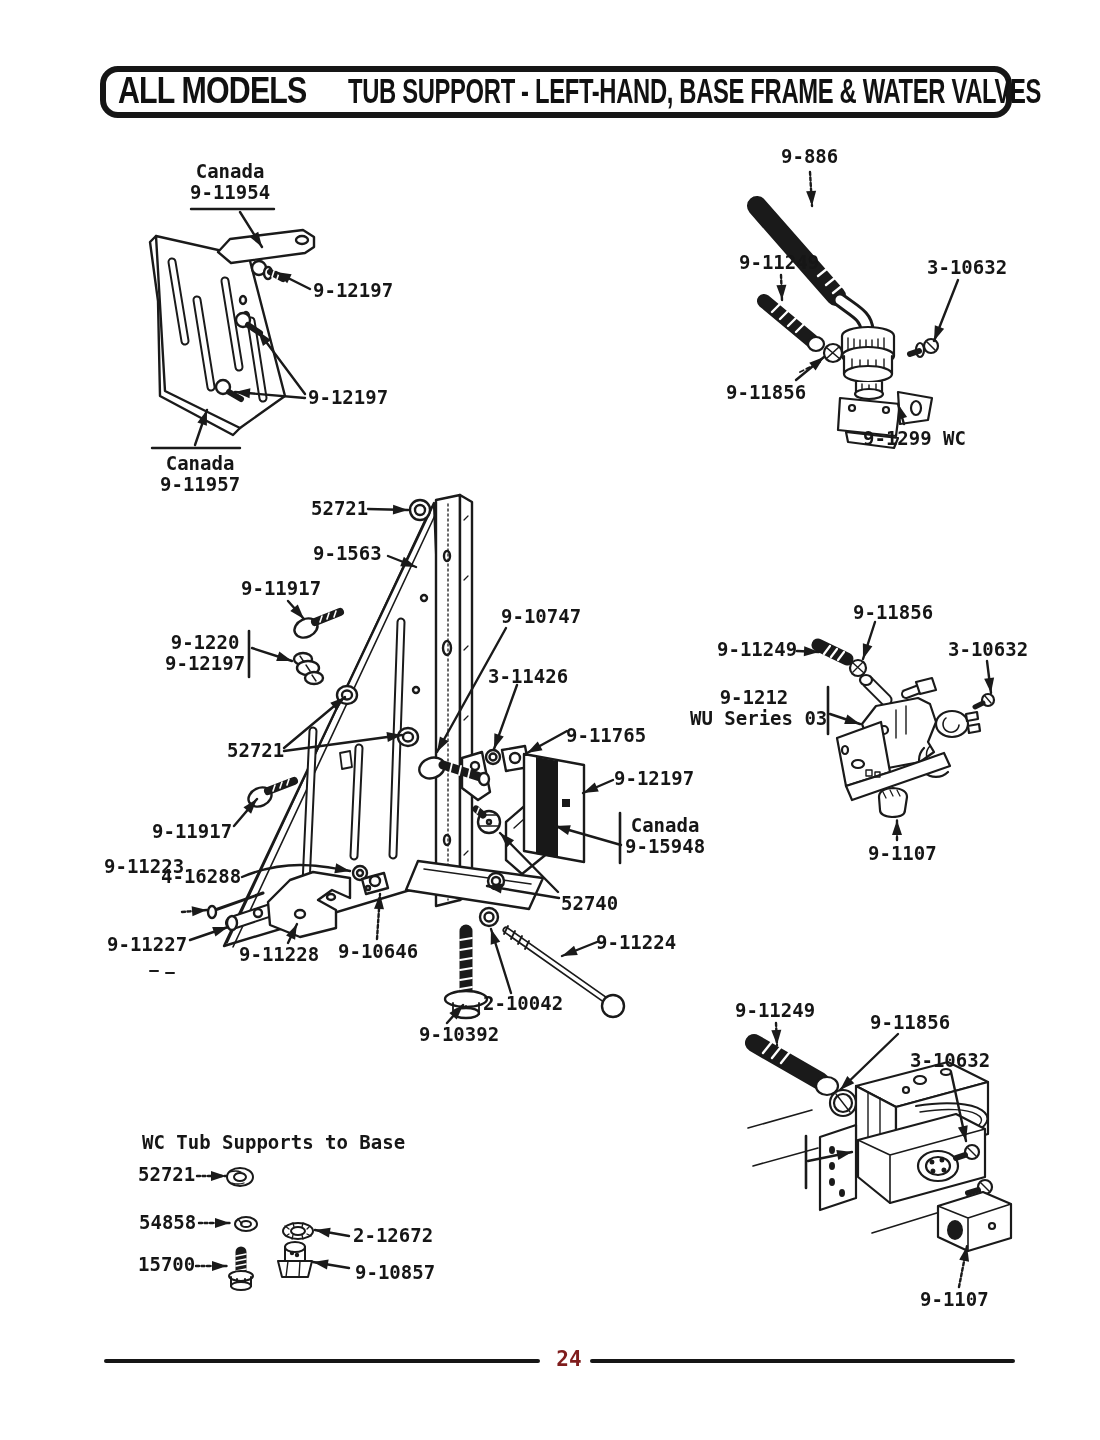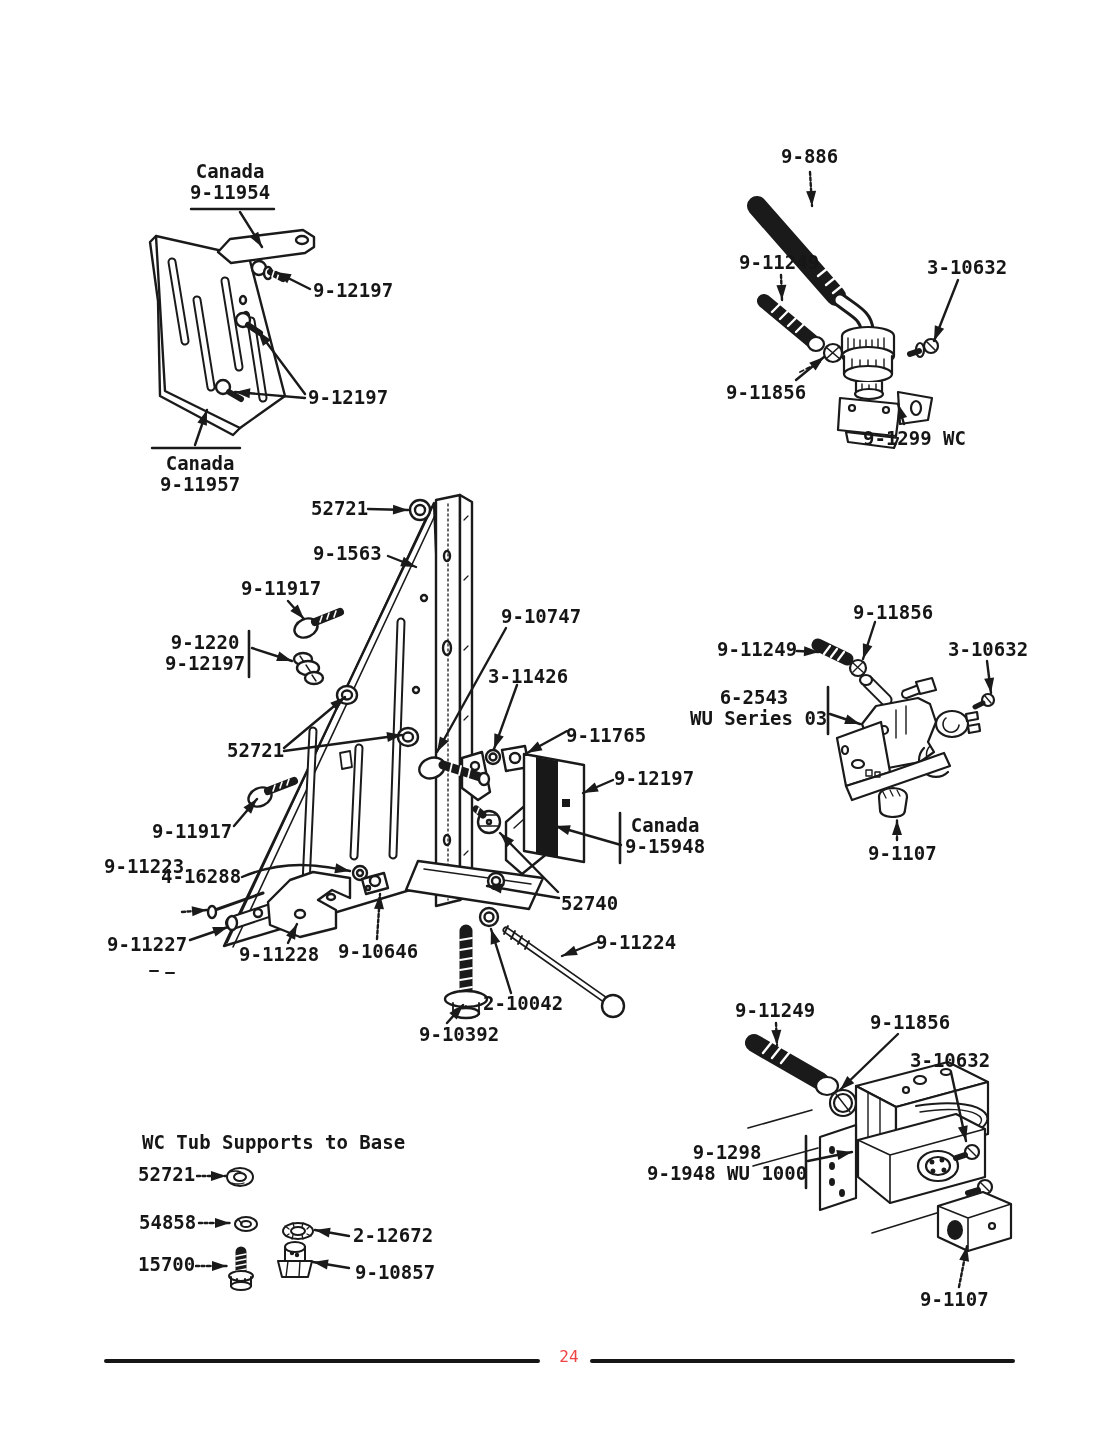--- a/index.html
+++ b/index.html
@@ -12,21 +12,21 @@
           transform-origin:0 50%;font-family:"Liberation Sans",sans-serif;font-weight:bold;
           font-size:37px;letter-spacing:-1px;white-space:nowrap;color:#111;}
   .htitle{position:absolute;left:242px;top:50%;transform:translateY(-52%) scaleX(.68);
           transform-origin:0 50%;font-family:"Liberation Sans",sans-serif;font-weight:bold;
           font-size:35px;letter-spacing:-.5px;white-space:nowrap;color:#111;}
   .co{position:absolute;font-weight:700;font-size:19px;line-height:21px;
       letter-spacing:0;white-space:nowrap;color:#161616;}
   .co div{white-space:nowrap;text-align:center;}
   .ra{text-align:right;}
   .pgnum{position:absolute;left:543px;top:1347px;width:52px;text-align:center;
-         font-weight:400;font-size:16px;color:#ef4444;}
+         font-weight:700;font-size:21px;color:#7f1d1d;}
 </style>
 </head>
 <body>
 
 <div class="page">
 
   <svg class="art" viewBox="0 0 1100 1440" stroke-linecap="round" stroke-linejoin="round">
     <defs>
       <marker id="arw" markerUnits="userSpaceOnUse" markerWidth="17" markerHeight="13" refX="15.5" refY="6" orient="auto">
         <path d="M0.5,1 L15.5,6 L0.5,11 z" fill="#1a1a1a"></path>
@@ -369,20 +369,24 @@
       <path d="M808,1161 L852,1152" marker-end="url(#arw)"></path>
       <path d="M959,1287 L967,1246" marker-end="url(#arw)" stroke-dasharray="3 2.5"></path>
     </g>
 
     <g stroke="#161616" stroke-width="4">
       <path d="M106,1361 L538,1361"></path>
       <path d="M592,1361 L1013,1361"></path>
     </g>
   </svg>
 
+  <div class="header-box">
+    <span class="models">ALL MODELS</span>
+    <span class="htitle">TUB SUPPORT - LEFT-HAND, BASE FRAME &amp; WATER VALVES</span>
+  </div>
 
   <div class="co" style="left:190px;top:161px">
     <div>Canada</div>
       <div>9-11954</div>
   </div>
   <div class="co" style="left:313px;top:280px">9-12197</div>
   <div class="co" style="left:308px;top:387px">9-12197</div>
   <div class="co" style="left:160px;top:453px">
     <div>Canada</div>
       <div>9-11957</div>
@@ -418,36 +422,32 @@
   <div class="co" style="left:338px;top:941px">9-10646</div>
   <div class="co" style="left:561px;top:893px">52740</div>
   <div class="co" style="left:596px;top:932px">9-11224</div>
   <div class="co" style="left:483px;top:993px">2-10042</div>
   <div class="co" style="left:419px;top:1024px">9-10392</div>
 
   <div class="co" style="left:853px;top:602px">9-11856</div>
   <div class="co" style="left:717px;top:639px">9-11249</div>
   <div class="co" style="left:948px;top:639px">3-10632</div>
   <div class="co ra" style="left:690px;top:687px;width:128px">
-    <div>6-2543</div>
+    <div>9-1212</div>
       <div>WU Series 03</div>
   </div>
   <div class="co" style="left:868px;top:843px">9-1107</div>
 
   <div class="co" style="left:142px;top:1132px">WC Tub Supports to Base</div>
   <div class="co" style="left:138px;top:1164px">52721</div>
   <div class="co" style="left:139px;top:1212px">54858</div>
   <div class="co" style="left:353px;top:1225px">2-12672</div>
   <div class="co" style="left:138px;top:1254px">15700</div>
   <div class="co" style="left:355px;top:1262px">9-10857</div>
 
   <div class="co" style="left:735px;top:1000px">9-11249</div>
   <div class="co" style="left:870px;top:1012px">9-11856</div>
   <div class="co" style="left:910px;top:1050px">3-10632</div>
-  <div class="co" style="left:647px;top:1142px">
-    <div>9-1298</div>
-      <div>9-1948 WU 1000</div>
-  </div>
   <div class="co" style="left:920px;top:1289px">9-1107</div>
 
   <div class="pgnum">24</div>
 
 </div>
 
 </body></html>

